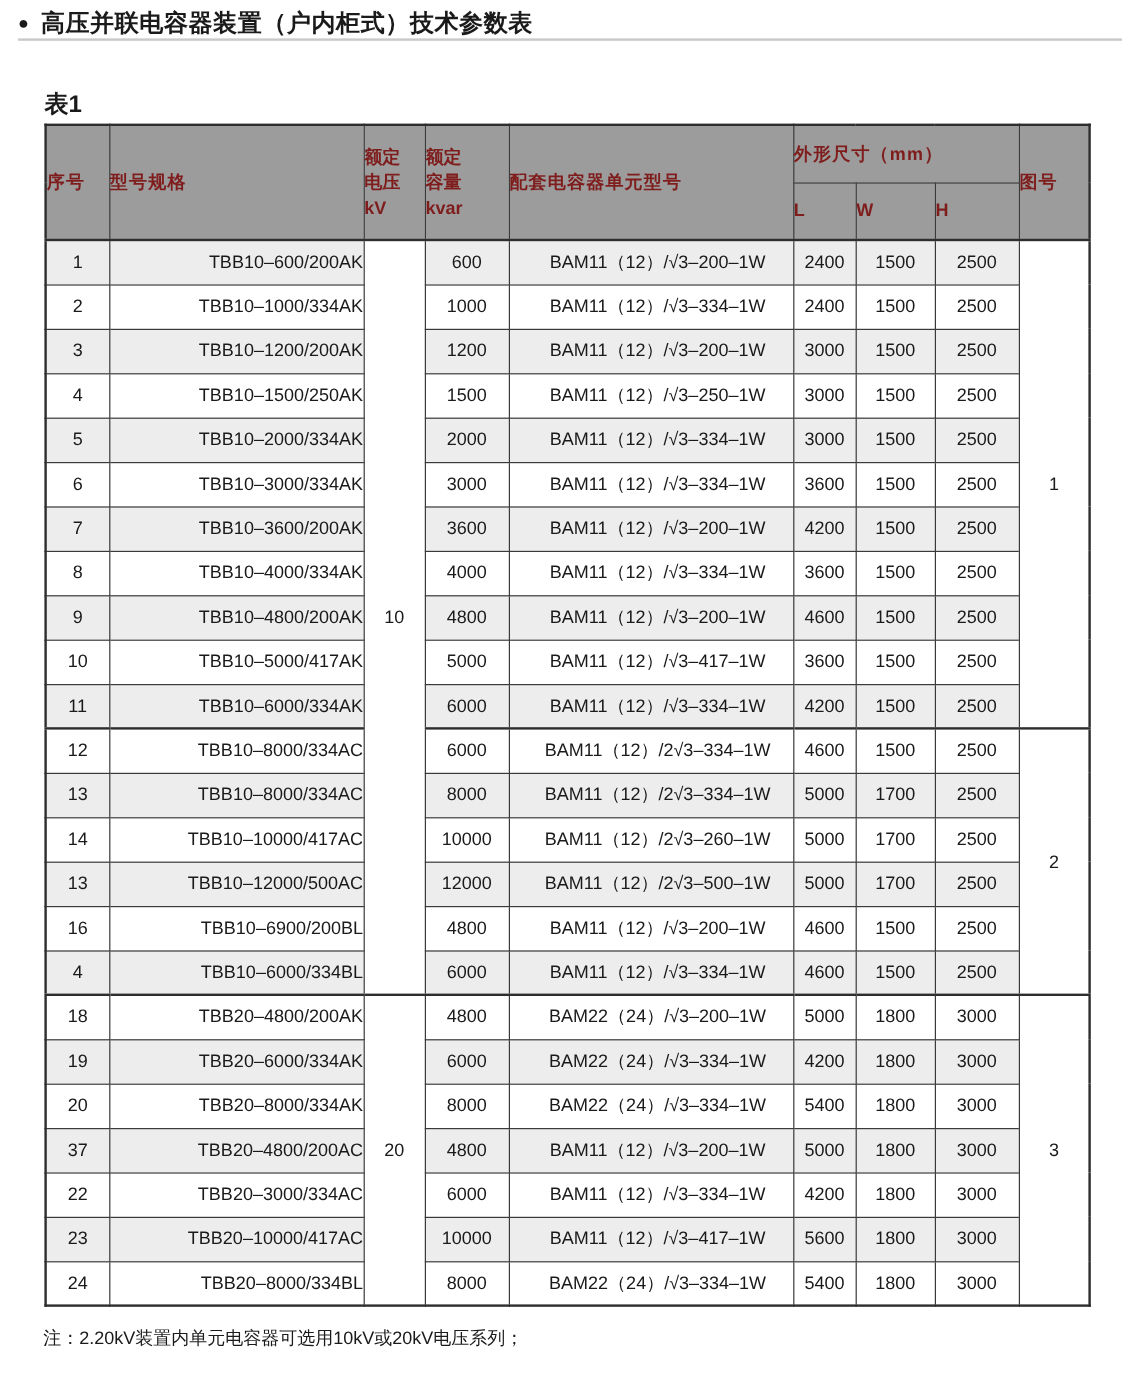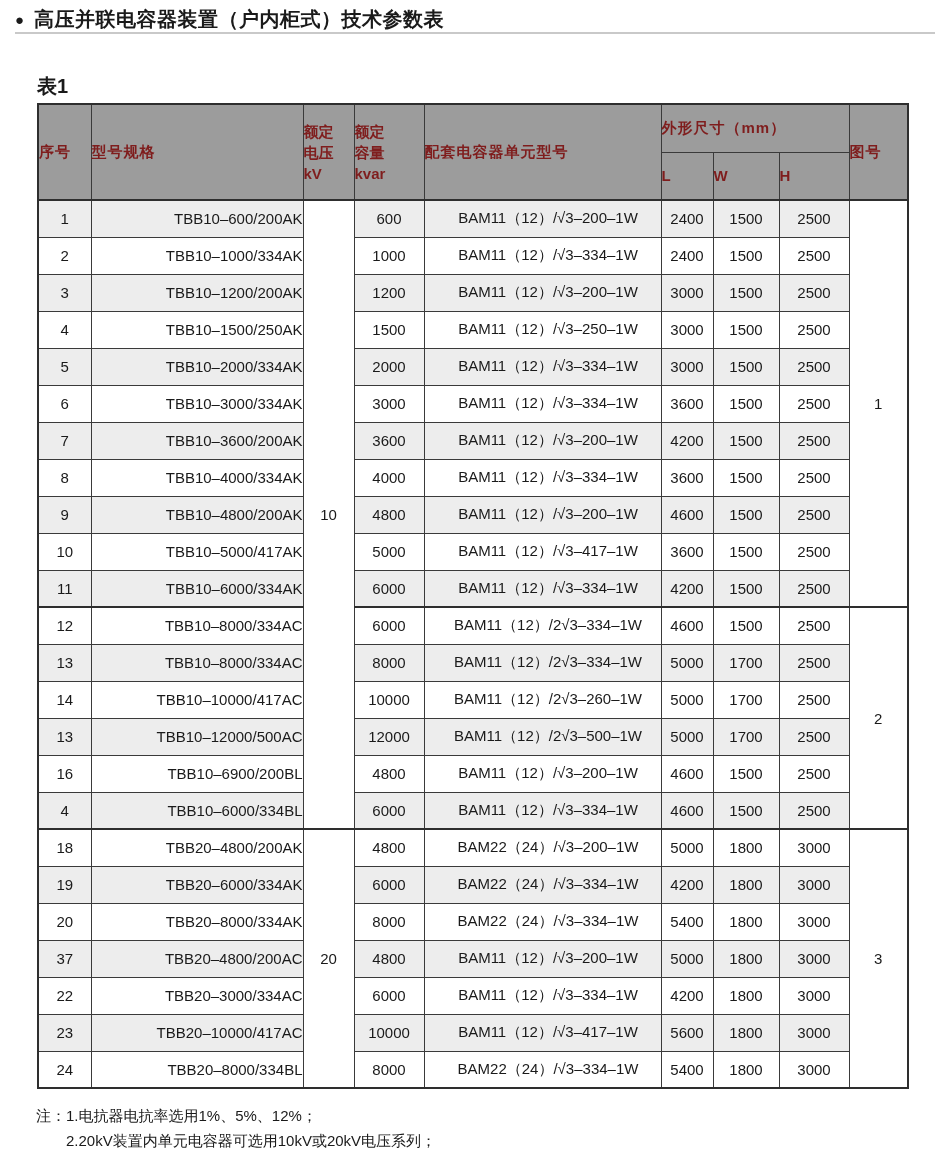--- a/index.html
+++ b/index.html
@@ -318,16 +318,15 @@
         <td>5400</td>
         <td>1800</td>
         <td>3000</td>
       </tr>
     </tbody>
 </table>
 
 <div class="notes">
   <span class="prefix">注：</span>
   <div>
-    <div class="note-line">1.电抗器电抗率选用1%、5%、12%；</div>
     <div class="note-line">2.20kV装置内单元电容器可选用10kV或20kV电压系列；</div>
   </div>
 </div>
 
 </body></html>

